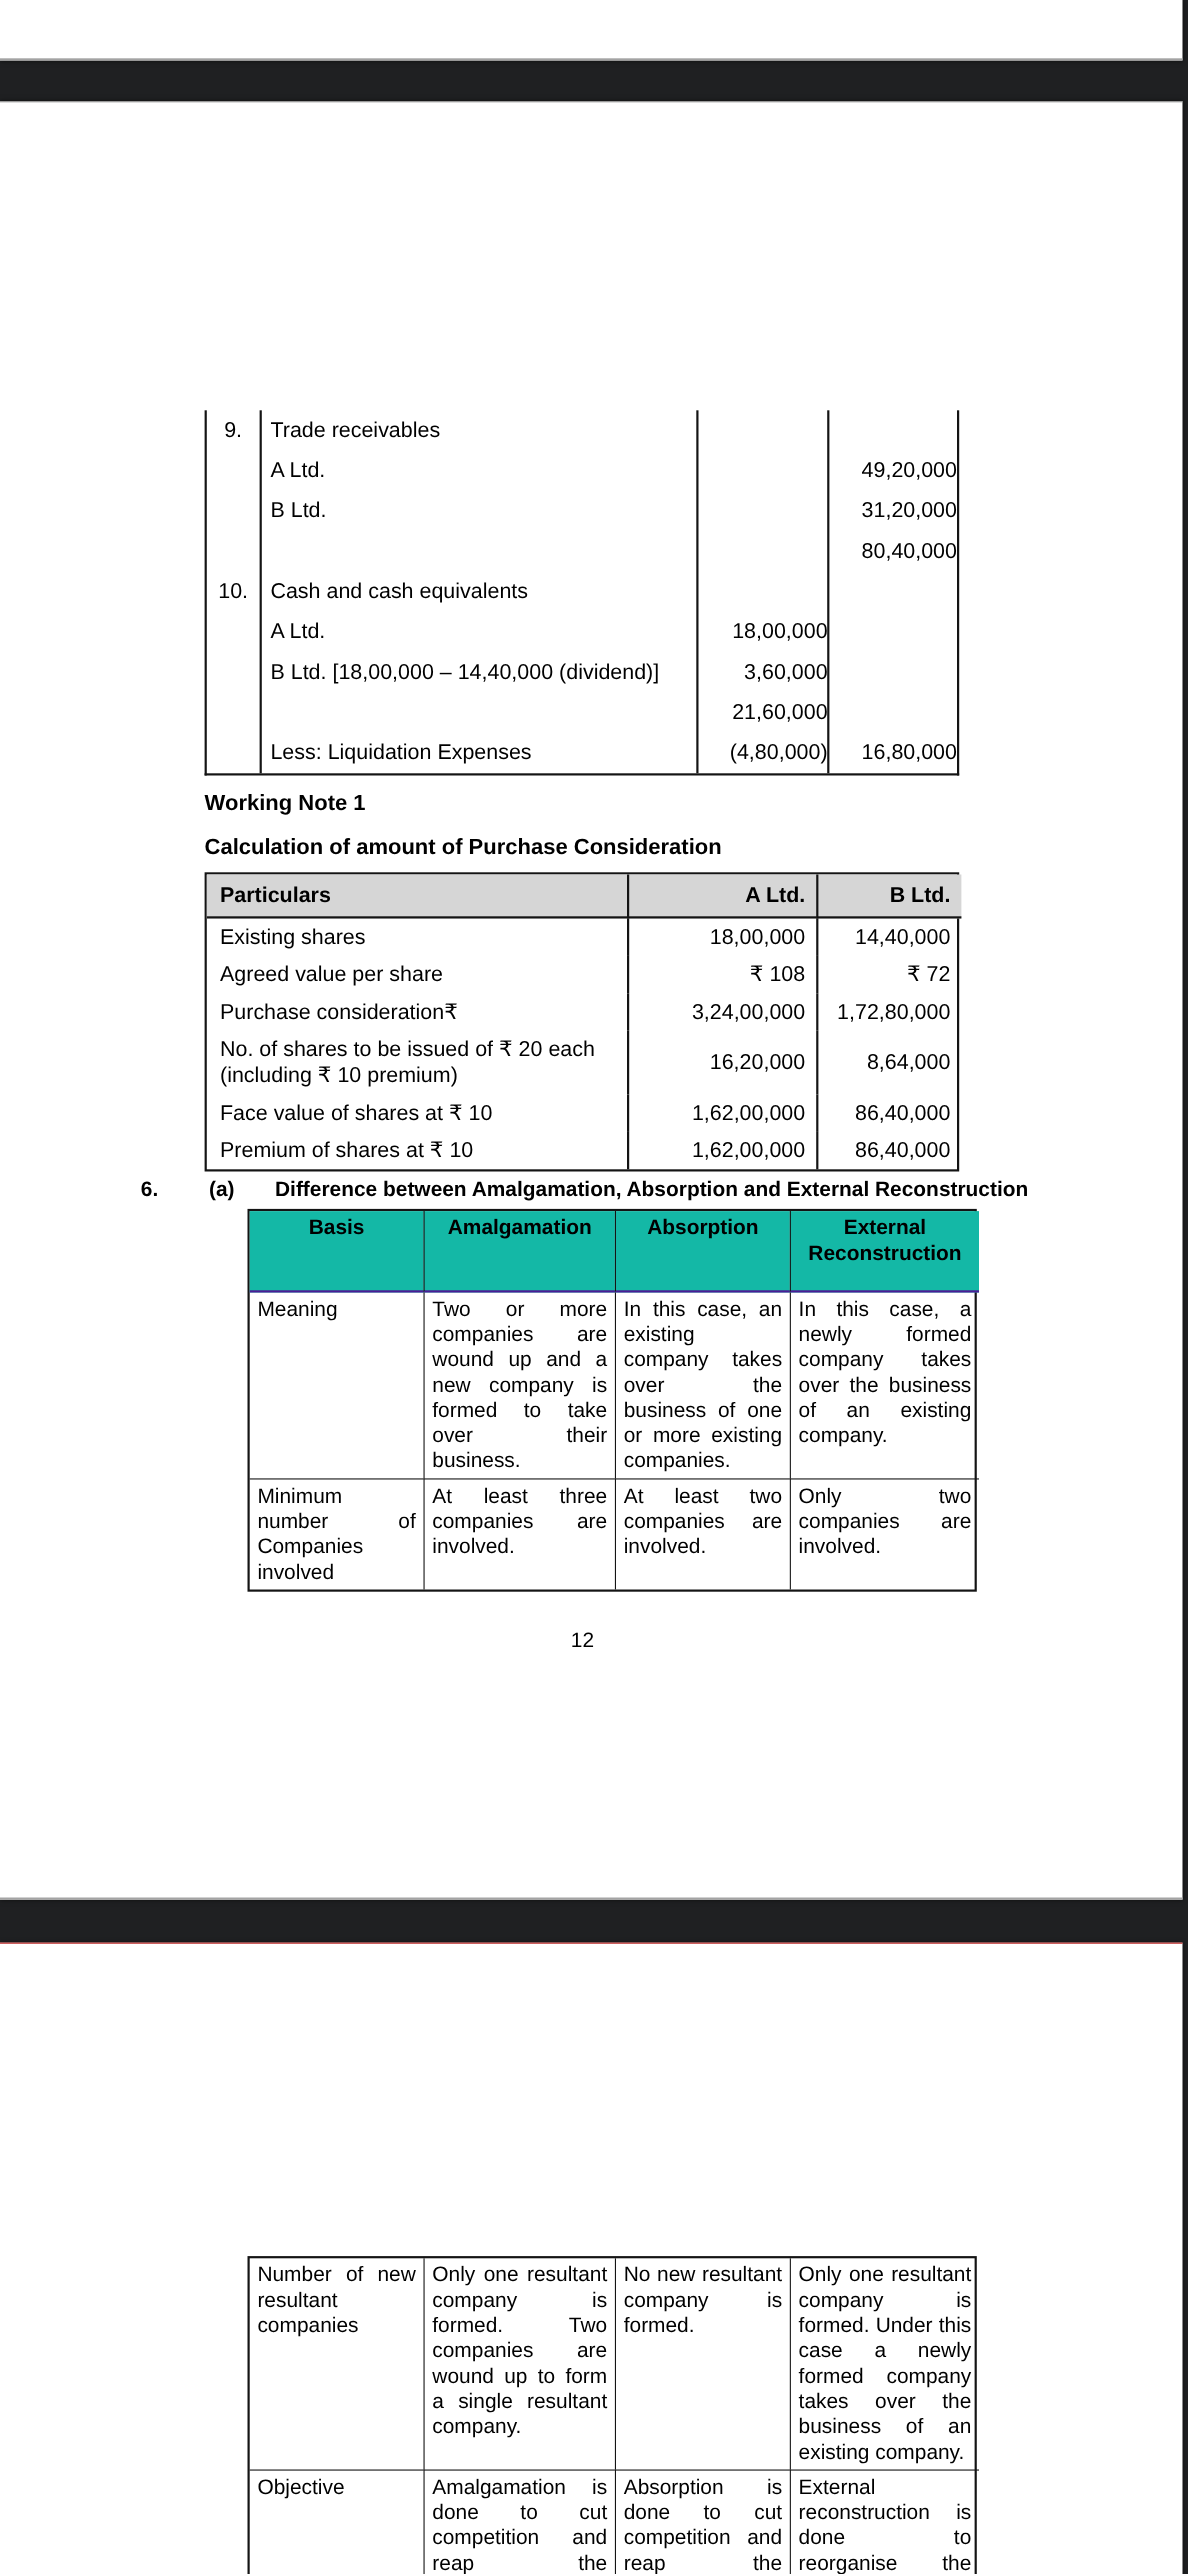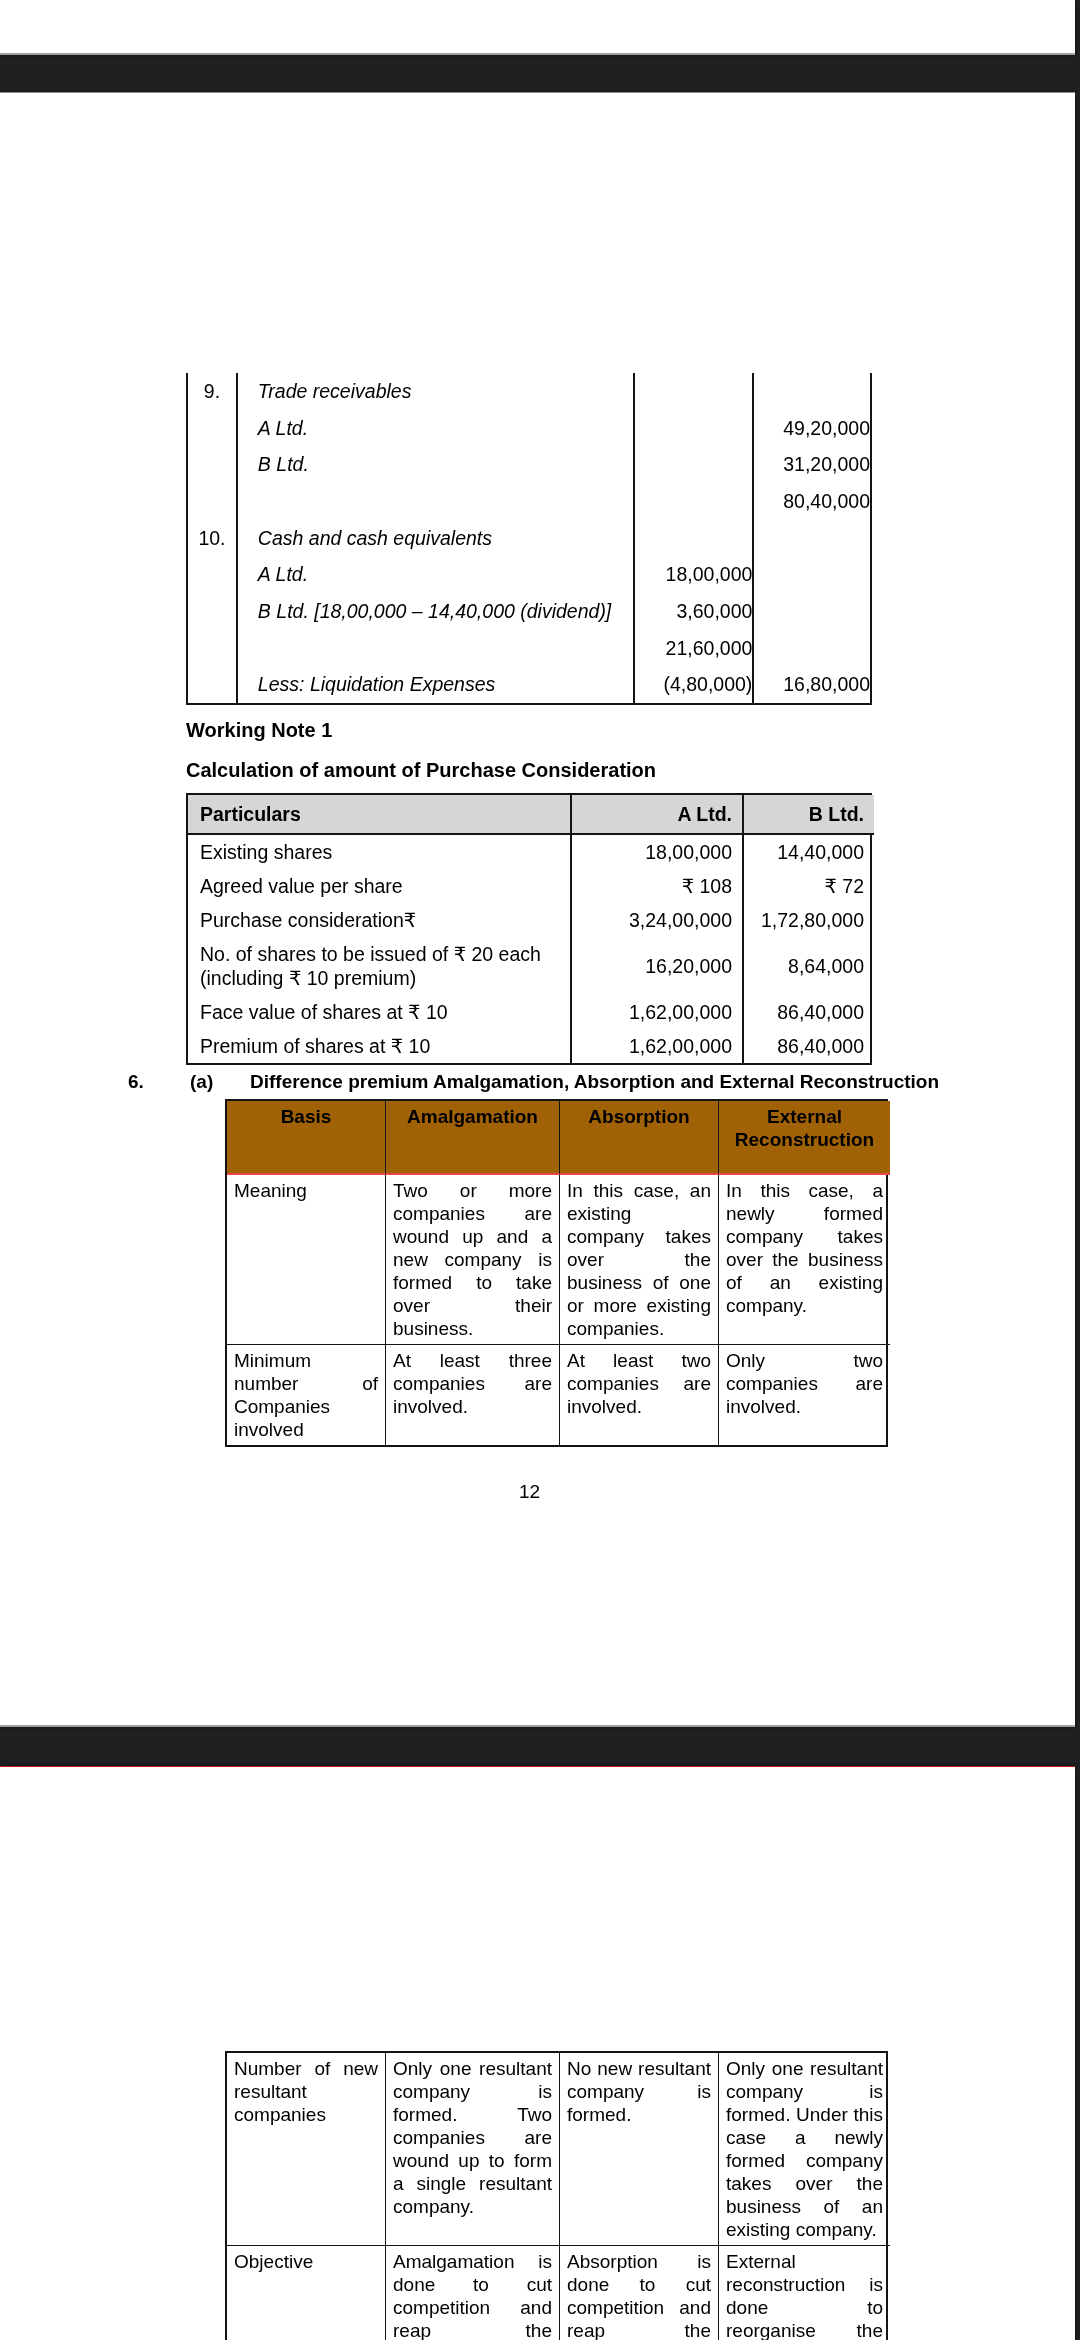--- a/index.html
+++ b/index.html
@@ -12,21 +12,21 @@
   .page-main { top:92px; height:1635px; border-top:1px solid #8d8d8d; border-bottom:2px solid #a3a3a3; }
   .page-next { top:1766px; height:626px; border-top:1px solid #b91c1c; overflow:hidden; }
 
   
   .tbl1 { position:absolute; top:280px; left:186px; width:686px; display:flex;
           border-left:2px solid #141414; border-right:2px solid #141414; border-bottom:2px solid #141414;
           font-size:19.5px; }
   .tbl1 .col { display:flex; flex-direction:column; }
   .tbl1 .col > div { height:36.7px; display:flex; align-items:center; white-space:nowrap; }
   .c-num  { width:48px; }  .c-num > div { justify-content:center; }
-  .c-part { width:398px; border-left:2px solid #141414; } .c-part > div { padding-left:20px;font-style:italic; }
+  .c-part { width:398px; border-left:2px solid #141414; } .c-part > div { padding-left:8px; }
   .c-a1   { width:120px; border-left:2px solid #141414; } 
   .c-a2   { width:118px; border-left:2px solid #141414; }
   .c-a1 > div, .c-a2 > div { justify-content:flex-end; }
 
   
   .h-bold { position:absolute; left:186px; font-size:20px; font-weight:bold; white-space:nowrap; }
 
   
   .tbl2 { position:absolute; top:700px; left:186px; width:686px;
           display:grid; grid-template-columns:382px 172px 132px;
@@ -39,22 +39,22 @@
   
   .q6 { position:absolute; top:978px; left:128px; font-size:19px; font-weight:bold; white-space:nowrap; display:flex; }
   .q6 .qno { width:62px; } .q6 .qpart { width:60px; }
 
   
   .dtab { position:absolute; left:225px; width:663px;
           display:grid; grid-template-columns:158px 174px 159px 172px;
           border:2px solid #141414; background:#fff; font-size:19px; }
   .dtab > div { padding:4px 7px; line-height:23px; text-align:justify; border-left:1.5px solid #141414; }
   .dtab > div.fc { border-left:none; }
-  .dtab .dh { background:#a16207; font-weight:bold; text-align:center; height:74px;
-              border-bottom:2px solid #ef4444; display:flex; justify-content:center; align-items:flex-start; }
+  .dtab .dh { background:#14b8a6; font-weight:bold; text-align:center; height:74px;
+              border-bottom:2px solid #4c1d95; display:flex; justify-content:center; align-items:flex-start; }
   .dtab .rt { border-top:1.5px solid #141414; }
   .tbl3 { top:1006px; }
   .tbl4 { top:284px; }
 
   .pageno { position:absolute; top:1388px; left:16px; width:1027px; text-align:center; font-size:19px; }
 </style>
 </head>
 <body>
 
 <div class="screen">
@@ -139,21 +139,21 @@
       <div class="vb r">86,40,000</div>
 
       <div>Premium of shares at ₹ 10</div>
       <div class="vb r">1,62,00,000</div>
       <div class="vb r">86,40,000</div>
     </div>
 
     <div class="q6">
       <span class="qno">6.</span>
       <span class="qpart">(a)</span>
-      <span>Difference premium Amalgamation, Absorption and External Reconstruction</span>
+      <span>Difference between Amalgamation, Absorption and External Reconstruction</span>
     </div>
 
     <div class="dtab tbl3">
       <div class="dh fc">Basis</div>
       <div class="dh">Amalgamation</div>
       <div class="dh">Absorption</div>
       <div class="dh">External Reconstruction</div>
 
       <div class="fc">Meaning</div>
       <div>Two or more companies are wound up and a new company is formed to take over their business.</div>

